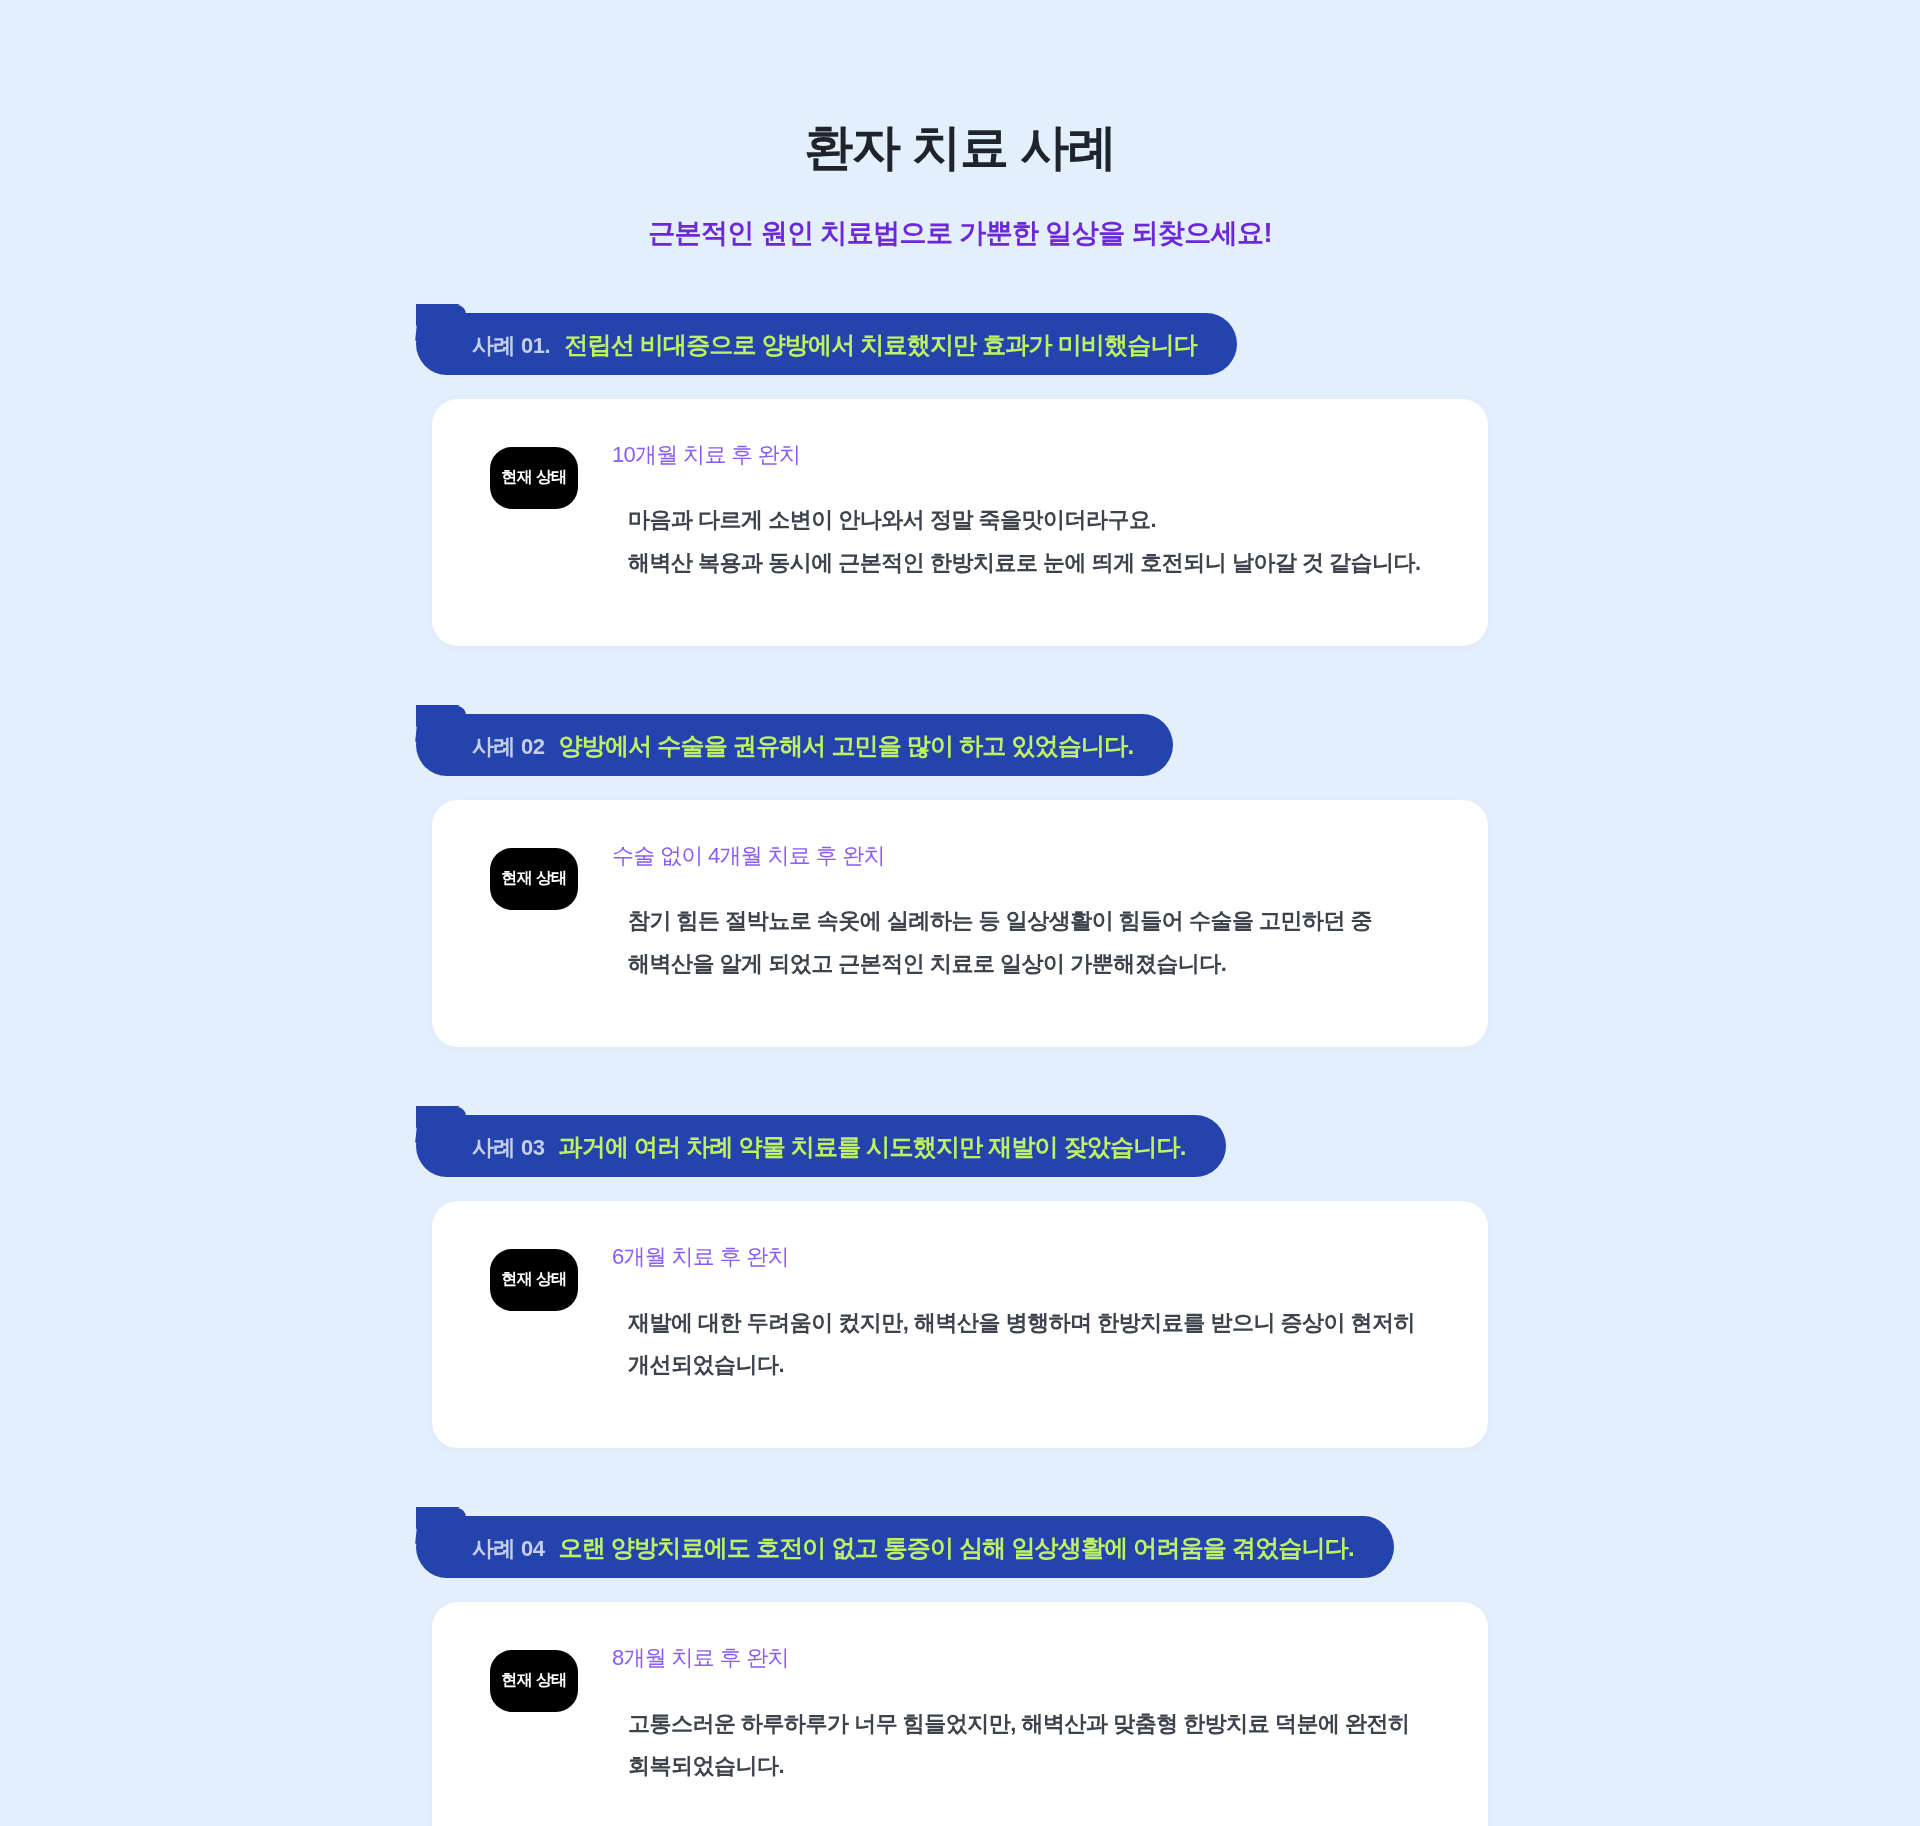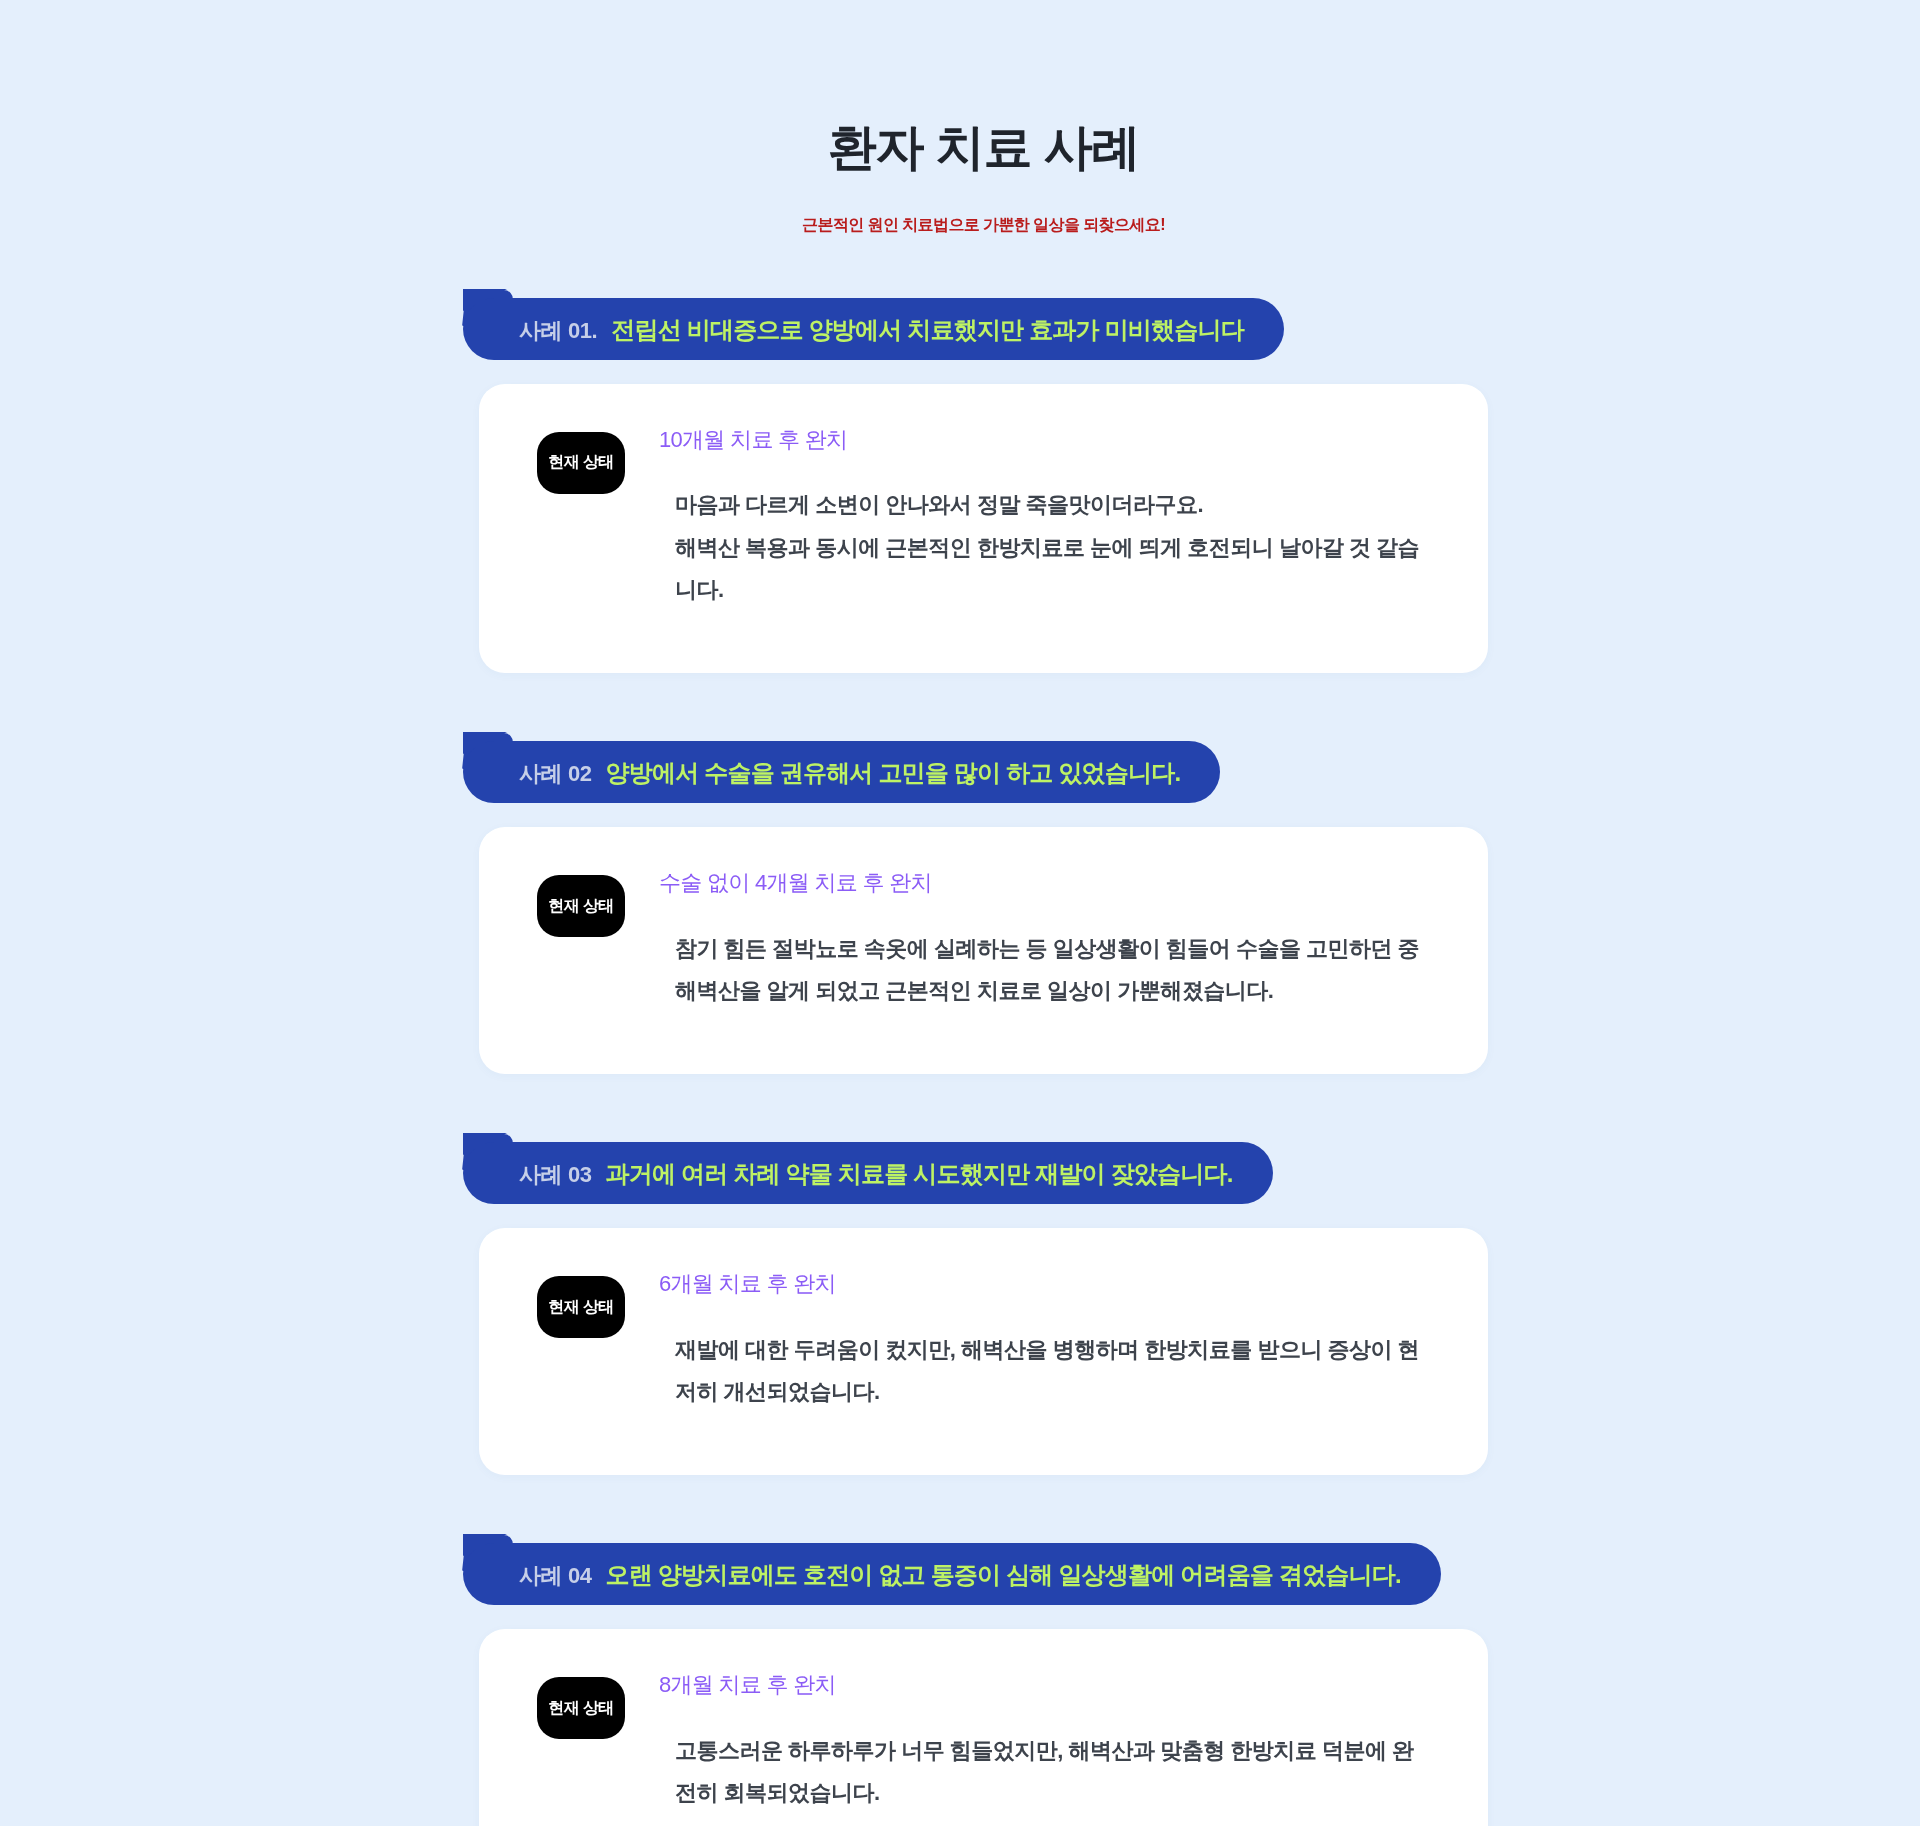--- a/index.html
+++ b/index.html
@@ -14,42 +14,41 @@
     font-family: "Liberation Sans", "DejaVu Sans", sans-serif;
     -webkit-font-smoothing: antialiased;
     overflow: hidden;
   }
 
   .page {
     position: relative;
     width: 1920px;
     height: 1588px;
     box-sizing: border-box;
-    padding-left: 47px;
   }
 
   
   .header {
     padding-top: 118px;
     text-align: center;
   }
   .page-title {
     font-size: 49px;
     font-weight: 800;
     color: #1f242c;
     letter-spacing: -1.2px;
     line-height: 1.2;
     margin: 0;
   }
   .page-subtitle {
     margin: 0;
     padding-top: 38px;
-    font-size: 16px;
-    font-weight: 700;
-    color: #b91c1c;
+    font-size: 27px;
+    font-weight: 700;
+    color: #6d28d9;
     letter-spacing: -0.6px;
   }
 
   
   .cases {
     margin-top: 62px;
     padding-left: 432px;
     padding-right: 432px;
   }
   .case-block {

